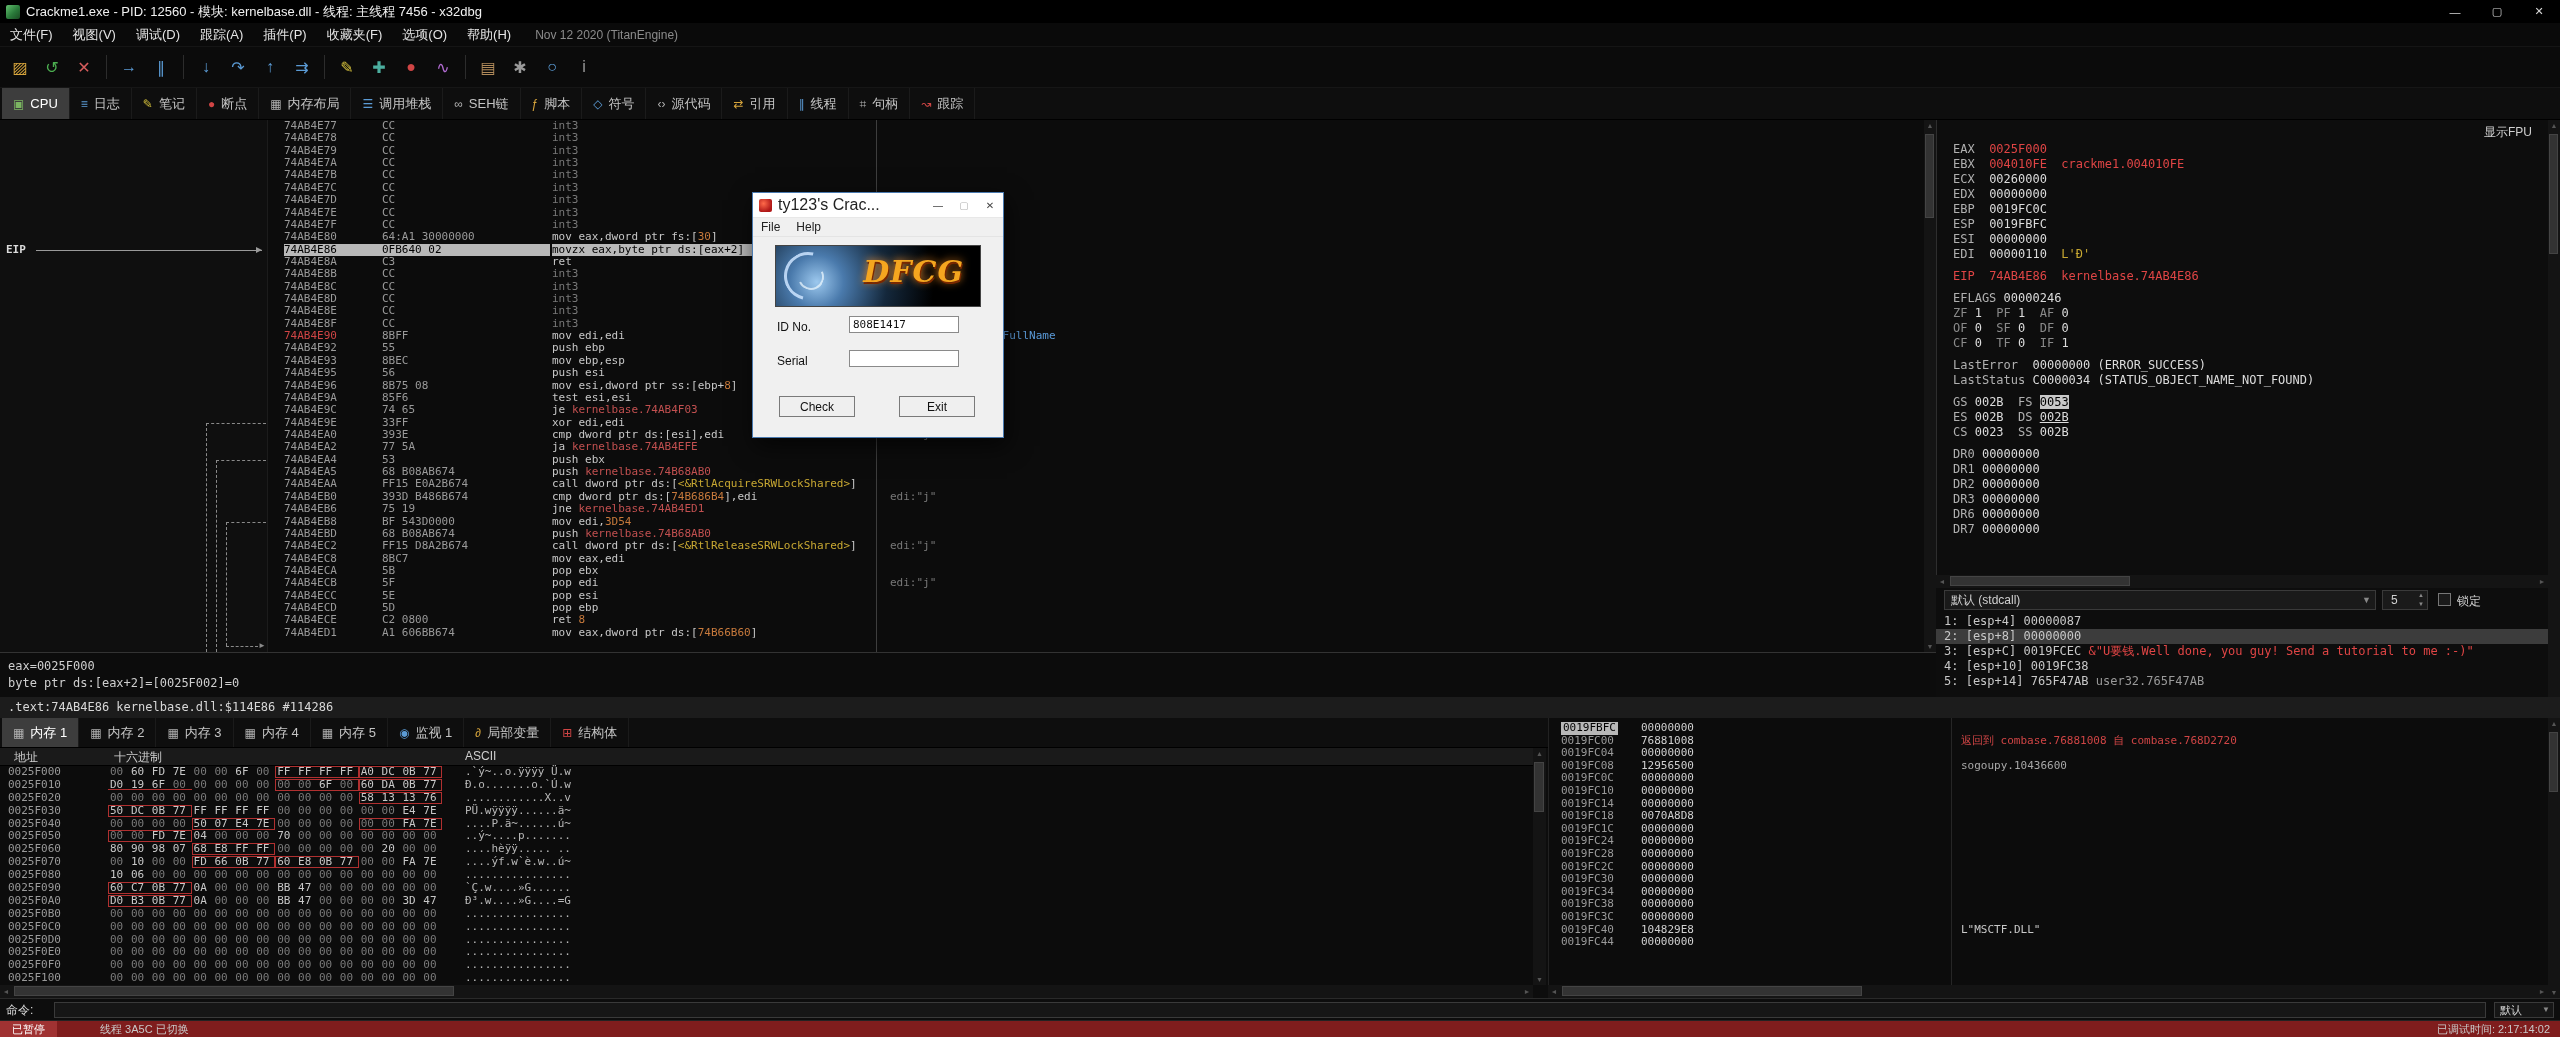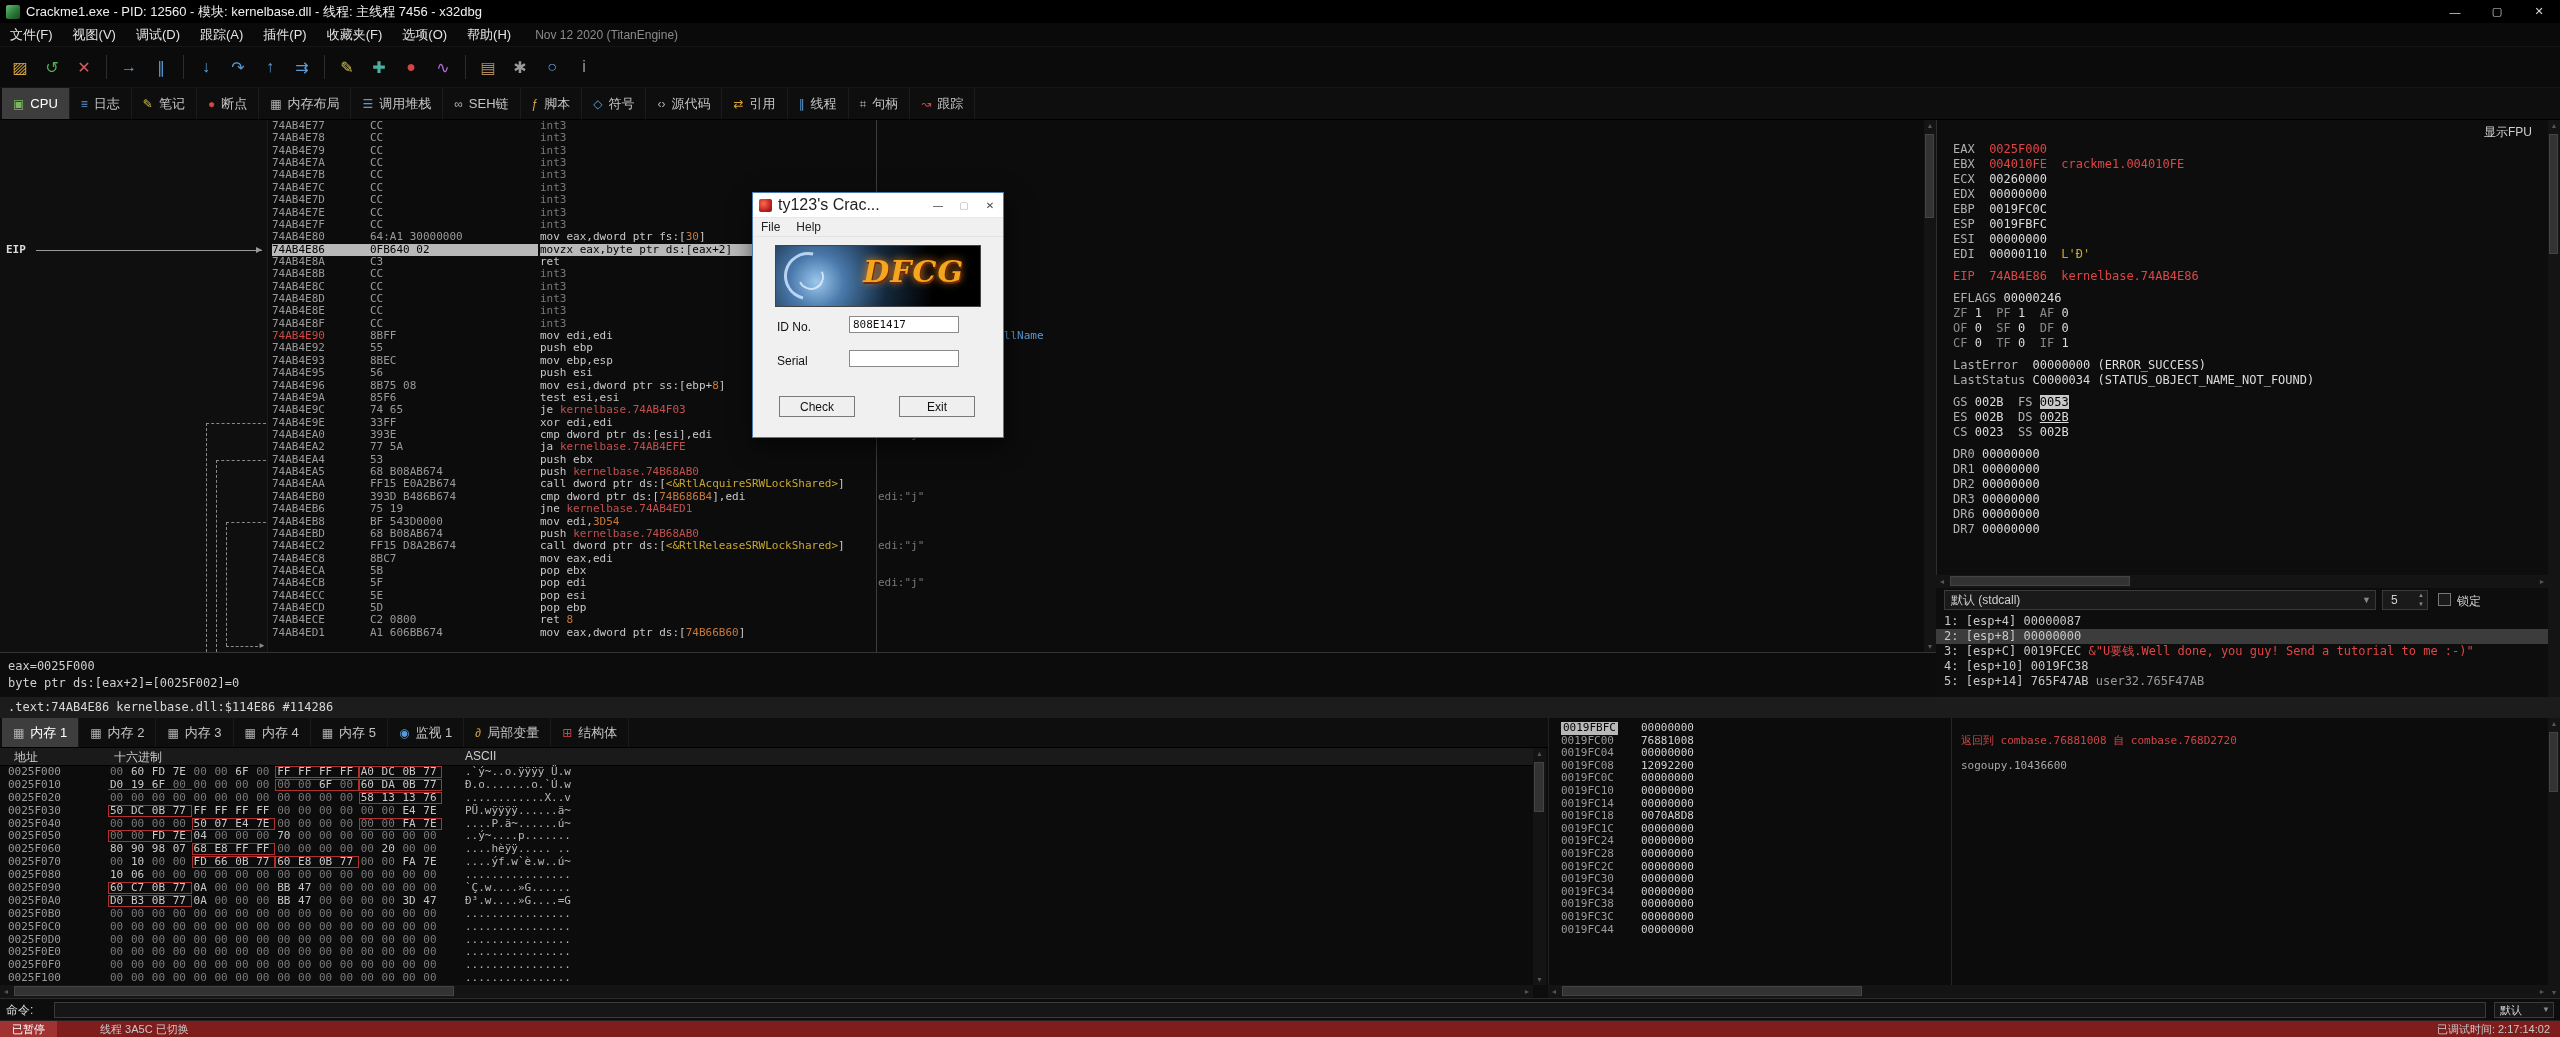--- a/index.html
+++ b/index.html
@@ -243,21 +243,21 @@
         <span class="tablabel">句柄</span>
       </div>
       <div class="tab">
         <span class="tabicon" style="color: rgb(208, 69, 69);">↝</span>
         <span class="tablabel">跟踪</span>
       </div>
     </div>
 
   <div class="disasm">
     <div class="dgutter"></div>
-    <div id="disasm-rows" style="position:absolute;left:0;top:0;width:100%">
+    <div id="disasm-rows" style="position:absolute;left:12px;top:0;width:100%">
         <div class="drow"><span class="d-addr">74AB4E77</span><span class="d-bytes">CC</span><span class="d-instr"><span class="c-dim">int3</span></span></div>
         <div class="drow"><span class="d-addr">74AB4E78</span><span class="d-bytes">CC</span><span class="d-instr"><span class="c-dim">int3</span></span></div>
         <div class="drow"><span class="d-addr">74AB4E79</span><span class="d-bytes">CC</span><span class="d-instr"><span class="c-dim">int3</span></span></div>
         <div class="drow"><span class="d-addr">74AB4E7A</span><span class="d-bytes">CC</span><span class="d-instr"><span class="c-dim">int3</span></span></div>
         <div class="drow"><span class="d-addr">74AB4E7B</span><span class="d-bytes">CC</span><span class="d-instr"><span class="c-dim">int3</span></span></div>
         <div class="drow"><span class="d-addr">74AB4E7C</span><span class="d-bytes">CC</span><span class="d-instr"><span class="c-dim">int3</span></span></div>
         <div class="drow"><span class="d-addr">74AB4E7D</span><span class="d-bytes">CC</span><span class="d-instr"><span class="c-dim">int3</span></span></div>
         <div class="drow"><span class="d-addr">74AB4E7E</span><span class="d-bytes">CC</span><span class="d-instr"><span class="c-dim">int3</span></span></div>
         <div class="drow"><span class="d-addr">74AB4E7F</span><span class="d-bytes">CC</span><span class="d-instr"><span class="c-dim">int3</span></span></div>
         <div class="drow"><span class="d-addr">74AB4E80</span><span class="d-bytes">64:A1 30000000</span><span class="d-instr"><span>mov eax,dword ptr fs:[</span><span class="c-num">30</span><span>]</span></span></div>
@@ -453,33 +453,34 @@
     <div class="thumb" style="left:14px;top:1px;width:440px;height:10px"></div>
     <span class="ar" style="right:2px;top:3px;width:8px;left:auto">►</span>
   </div>
 
   <div class="stack">
     <div class="sdiv"></div>
     <div class="stackrows" id="stack-rows">
         <div class="srow"><span class="s-addr csp">0019FBFC</span><span class="s-val">00000000</span></div>
         <div class="srow"><span class="s-addr">0019FC00</span><span class="s-val">76881008</span><span class="s-cmt s-red">返回到 combase.76881008 自 combase.768D2720</span></div>
         <div class="srow"><span class="s-addr">0019FC04</span><span class="s-val">00000000</span></div>
-        <div class="srow"><span class="s-addr">0019FC08</span><span class="s-val">12092200</span><span class="s-cmt s-dim">sogoupy.10436600</span></div>
+        <div class="srow"><span class="s-addr">0019FC08</span><span class="s-val">12956500</span><span class="s-cmt s-dim">sogoupy.10436600</span></div>
         <div class="srow"><span class="s-addr">0019FC0C</span><span class="s-val">00000000</span></div>
         <div class="srow"><span class="s-addr">0019FC10</span><span class="s-val">00000000</span></div>
         <div class="srow"><span class="s-addr">0019FC14</span><span class="s-val">00000000</span></div>
         <div class="srow"><span class="s-addr">0019FC18</span><span class="s-val">0070A8D8</span></div>
         <div class="srow"><span class="s-addr">0019FC1C</span><span class="s-val">00000000</span></div>
         <div class="srow"><span class="s-addr">0019FC24</span><span class="s-val">00000000</span></div>
         <div class="srow"><span class="s-addr">0019FC28</span><span class="s-val">00000000</span></div>
         <div class="srow"><span class="s-addr">0019FC2C</span><span class="s-val">00000000</span></div>
         <div class="srow"><span class="s-addr">0019FC30</span><span class="s-val">00000000</span></div>
         <div class="srow"><span class="s-addr">0019FC34</span><span class="s-val">00000000</span></div>
         <div class="srow"><span class="s-addr">0019FC38</span><span class="s-val">00000000</span></div>
         <div class="srow"><span class="s-addr">0019FC3C</span><span class="s-val">00000000</span></div>
+        <div class="srow"><span class="s-addr">0019FC40</span><span class="s-val">104829E8</span><span class="s-cmt s-str">L"MSCTF.DLL"</span></div>
         <div class="srow"><span class="s-addr">0019FC44</span><span class="s-val">00000000</span></div>
       </div>
   </div>
   <div class="sb" style="left:2548px;top:718px;width:12px;height:280px">
     <span class="ar" style="top:2px">▲</span>
     <div class="thumb" style="left:1px;top:14px;width:9px;height:60px"></div>
     <span class="ar" style="bottom:2px">▼</span>
   </div>
   <div class="sb" style="left:1548px;top:985px;width:1000px;height:13px">
     <span class="ar" style="left:2px;top:3px;width:8px">◄</span>

